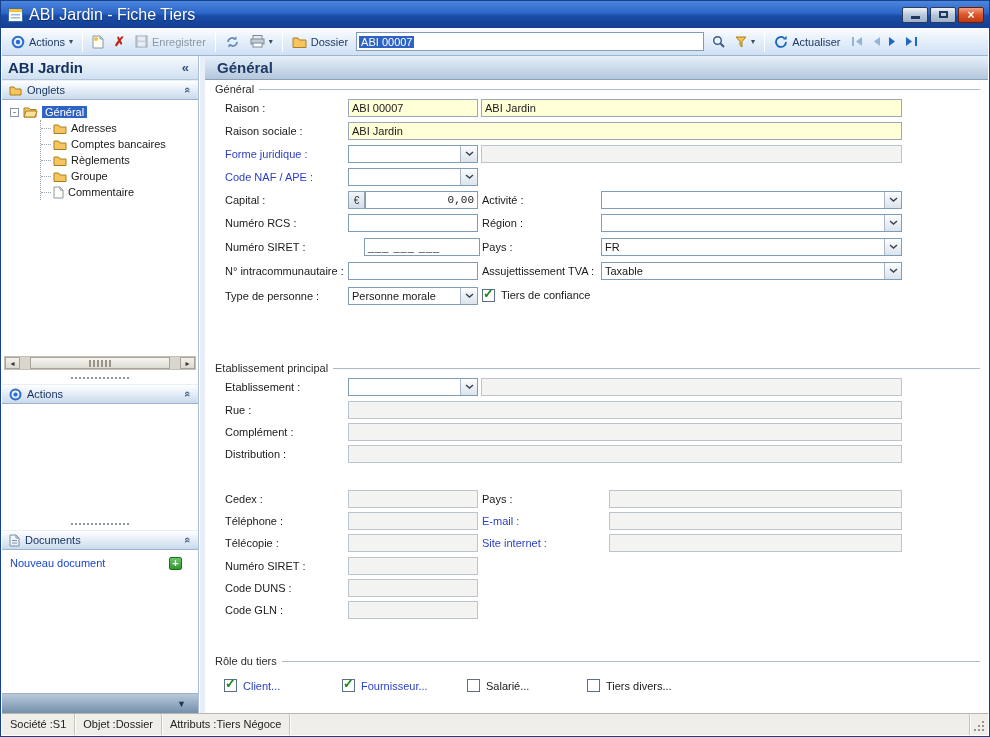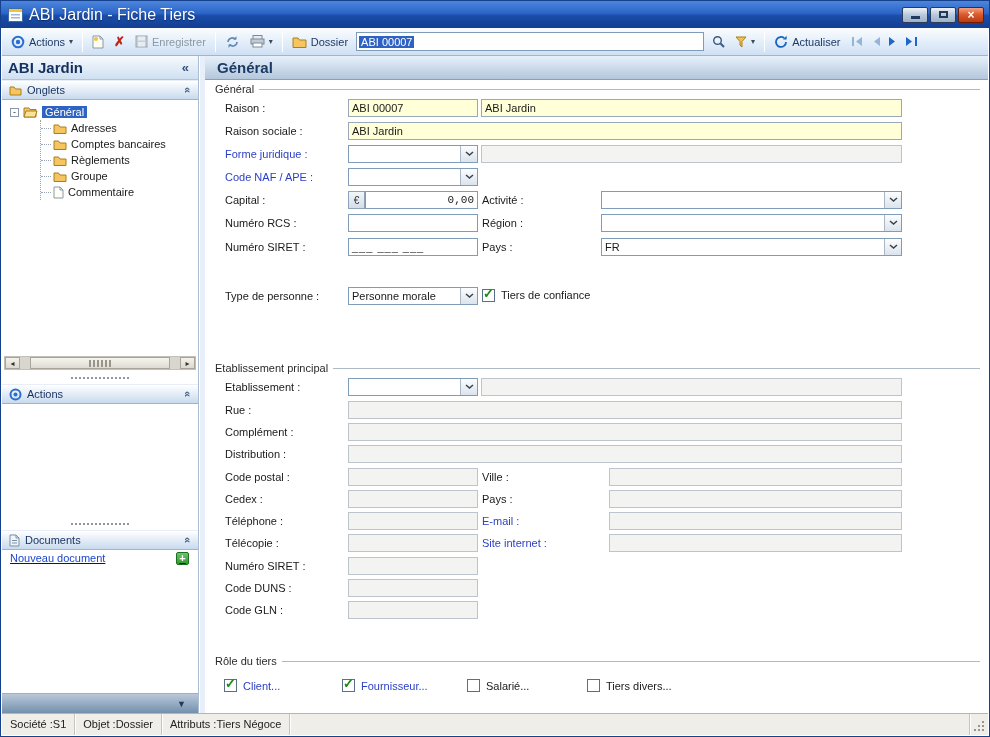--- a/index.html
+++ b/index.html
@@ -58,21 +58,21 @@
   .tkids { margin-left:30px; border-left:1px dotted #98a4b2; }
   .tkids .trow { position:relative; padding-left:12px; }
   .tkids .trow::before { content:''; position:absolute; left:0; top:8px; width:10px; border-top:1px dotted #98a4b2; }
   .hscroll { position:absolute; left:2px; right:2px; top:300px; height:14px; display:flex; background:#d9d6cf; border:1px solid #c2bfb6; }
   .sbtn { width:15px; background:linear-gradient(#f4f2ec,#dcd9d0); border:1px solid #a8a49a; display:flex; align-items:center; justify-content:center; font-size:8px; color:#333; }
   .strack { flex:1; position:relative; }
   .sthumb { position:absolute; left:10px; right:10px; top:0; bottom:0; background:linear-gradient(#f7f5f0,#dedbd2); border:1px solid #a8a49a; display:flex; align-items:center; justify-content:center; }
   .grip { width:22px; height:7px; background:repeating-linear-gradient(90deg,#9a958a 0 2px,transparent 2px 4px); }
   .dots { position:absolute; left:0; right:0; height:12px; display:flex; align-items:center; justify-content:center; }
   .dots span { width:58px; border-top:2px dotted #8a97a8; }
-  .newdoc { position:absolute; left:0; right:1px; top:496px; height:22px; display:flex; align-items:flex-start; padding:0 8px;text-decoration:underline; }
+  .newdoc { position:absolute; left:0; right:8px; top:496px; height:22px; display:flex; align-items:center; padding:0 8px; }
   .newdoc .lnk { color:#1a46c8; flex:1; }
   .plusbtn { width:13px; height:13px; background:linear-gradient(#6cc46c,#2f992f); border:1px solid #1d701d; color:#fff; font-weight:bold; font-size:11px; line-height:11px; text-align:center; border-radius:2px; }
   .sb-bottom { position:absolute; left:0; right:0; bottom:0; height:20px;
     background:linear-gradient(#b9c9da,#7390ac); border-top:1px solid #9db0c4;
     display:flex; align-items:center; justify-content:flex-end; padding:0 12px; color:#21395e; font-size:9px; }
 
   
   .main-header { position:absolute; left:0; top:0; right:0; height:24px;
     background:linear-gradient(#e6f0fa,#b4c7dc); border-bottom:1px solid #8aa0b8;
     display:flex; align-items:center; padding:0 12px; }
@@ -462,34 +462,47 @@
               <span class="arrow">
                 <svg width="9" height="6">
                   <path d="M1 1l3.5 3L8 1" stroke="#39434e" fill="none" stroke-width="1.5"></path>
                 </svg>
               </span>
             </span>
         </div>
 
         <div class="row" style="top:158px">
           <span class="lab">Numéro SIRET :</span>
-          <span class="fld" style="left:143px;width:130px">
+          <span class="fld" style="left:159px;width:116px">
               <span class="mask">___ ___ ___</span>
             </span>
           <span class="rlab">Pays :</span>
           <span class="fld combo" style="left:396px;width:301px">
               <span>FR</span>
               <span class="arrow">
                 <svg width="9" height="6">
                   <path d="M1 1l3.5 3L8 1" stroke="#39434e" fill="none" stroke-width="1.5"></path>
                 </svg>
               </span>
             </span>
         </div>
 
+        <div class="row" style="top:182px">
+          <span class="lab">N° intracommunautaire :</span>
+          <span class="fld" style="left:143px;width:130px"></span>
+          <span class="rlab">Assujettissement TVA :</span>
+          <span class="fld combo" style="left:396px;width:301px">
+              <span>Taxable</span>
+              <span class="arrow">
+                <svg width="9" height="6">
+                  <path d="M1 1l3.5 3L8 1" stroke="#39434e" fill="none" stroke-width="1.5"></path>
+                </svg>
+              </span>
+            </span>
+        </div>
 
         <div class="row" style="top:207px">
           <span class="lab">Type de personne :</span>
           <span class="fld combo" style="left:143px;width:130px">
               <span>Personne morale</span>
               <span class="arrow">
                 <svg width="9" height="6">
                   <path d="M1 1l3.5 3L8 1" stroke="#39434e" fill="none" stroke-width="1.5"></path>
                 </svg>
               </span>
@@ -525,26 +538,20 @@
         <div class="row" style="top:343px">
           <span class="lab">Complément :</span>
           <span class="fld ro" style="left:143px;width:554px"></span>
         </div>
 
         <div class="row" style="top:365px">
           <span class="lab">Distribution :</span>
           <span class="fld ro" style="left:143px;width:554px"></span>
         </div>
 
-        <div class="row" style="top:388px">
-          <span class="lab">Code postal :</span>
-          <span class="fld ro" style="left:143px;width:130px"></span>
-          <span class="rlab">Ville :</span>
-          <span class="fld ro" style="left:404px;width:293px"></span>
-        </div>
 
         <div class="row" style="top:410px">
           <span class="lab">Cedex :</span>
           <span class="fld ro" style="left:143px;width:130px"></span>
           <span class="rlab">Pays :</span>
           <span class="fld ro" style="left:404px;width:293px"></span>
         </div>
 
         <div class="row" style="top:432px">
           <span class="lab">Téléphone :</span>

